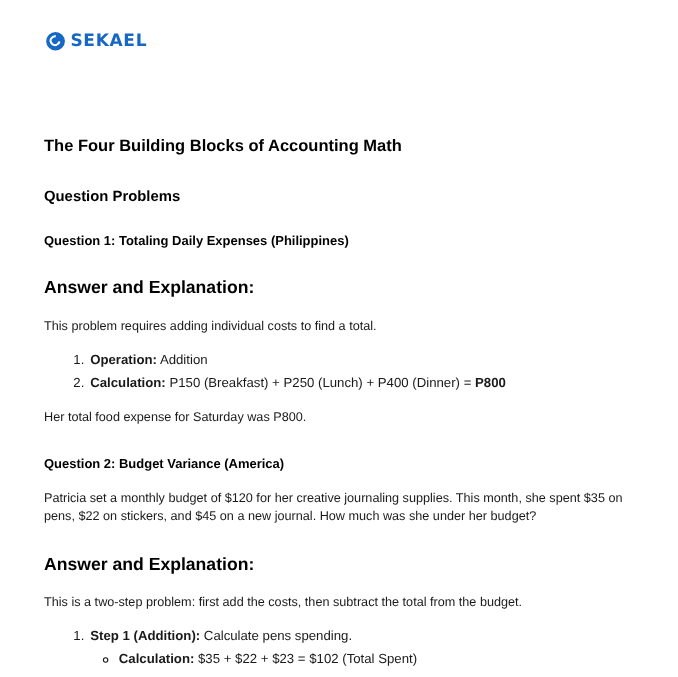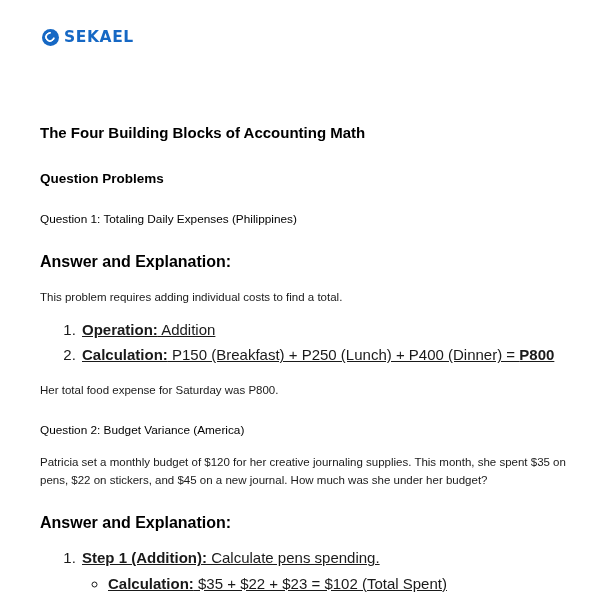--- a/index.html
+++ b/index.html
@@ -71,42 +71,41 @@
     color: #000;
   }
   h2.section-title {
     font-size: 13.5px;
     font-weight: bold;
     margin: 25px 0 0 0;
     color: #000;
   }
   h3.q-title {
     font-size: 11.8px;
-    font-weight: normal;
+    font-weight: bold;
     margin: 23px 0 0 0;
     color: #000;
   }
   h4.ans-title {
     font-size: 16px;
     font-weight: bold;
     margin: 22px 0 0 0;
     color: #000;
   }
   p.para {
     margin: 15px 0 0 0;
     font-size: 11.5px;
     line-height: 1.52;
     color: #1a1a1a;
   }
   ol.steps {
     margin: 12px 0 0 0;
     padding-left: 40px;
-    font-size: 15px;
+    font-size: 12px;
     line-height: 1.55;
-    text-decoration: underline;
   }
   ol.steps > li {
     margin: 0 0 2px 0;
     padding-left: 2px;
   }
   ul.sub {
     list-style-type: circle;
     margin: 2px 0 2px 0;
     padding-left: 26px;
   }
@@ -144,20 +143,21 @@
         <span class="b">Calculation:</span><span> P150 (Breakfast) + P250 (Lunch) + P400 (Dinner) = </span><span class="b">P800</span>
       </li>
     </ol>
 
     <p class="para">Her total food expense for Saturday was P800.</p>
 
     <h3 class="q-title">Question 2: Budget Variance (America)</h3>
     <p class="para">Patricia set a monthly budget of $120 for her creative journaling supplies. This month, she spent $35 on pens, $22 on stickers, and $45 on a new journal. How much was she under her budget?</p>
 
     <h4 class="ans-title">Answer and Explanation:</h4>
+    <p class="para">This is a two-step problem: first add the costs, then subtract the total from the budget.</p>
 
     <ol class="steps">
       <li>
         <span class="b">Step 1 (Addition):</span><span> Calculate pens spending.</span>
         <ul class="sub">
           <li>
             <span class="b">Calculation:</span><span> $35 + $22 + $23 = $102 (Total Spent)</span>
           </li>
         </ul>
       </li>

